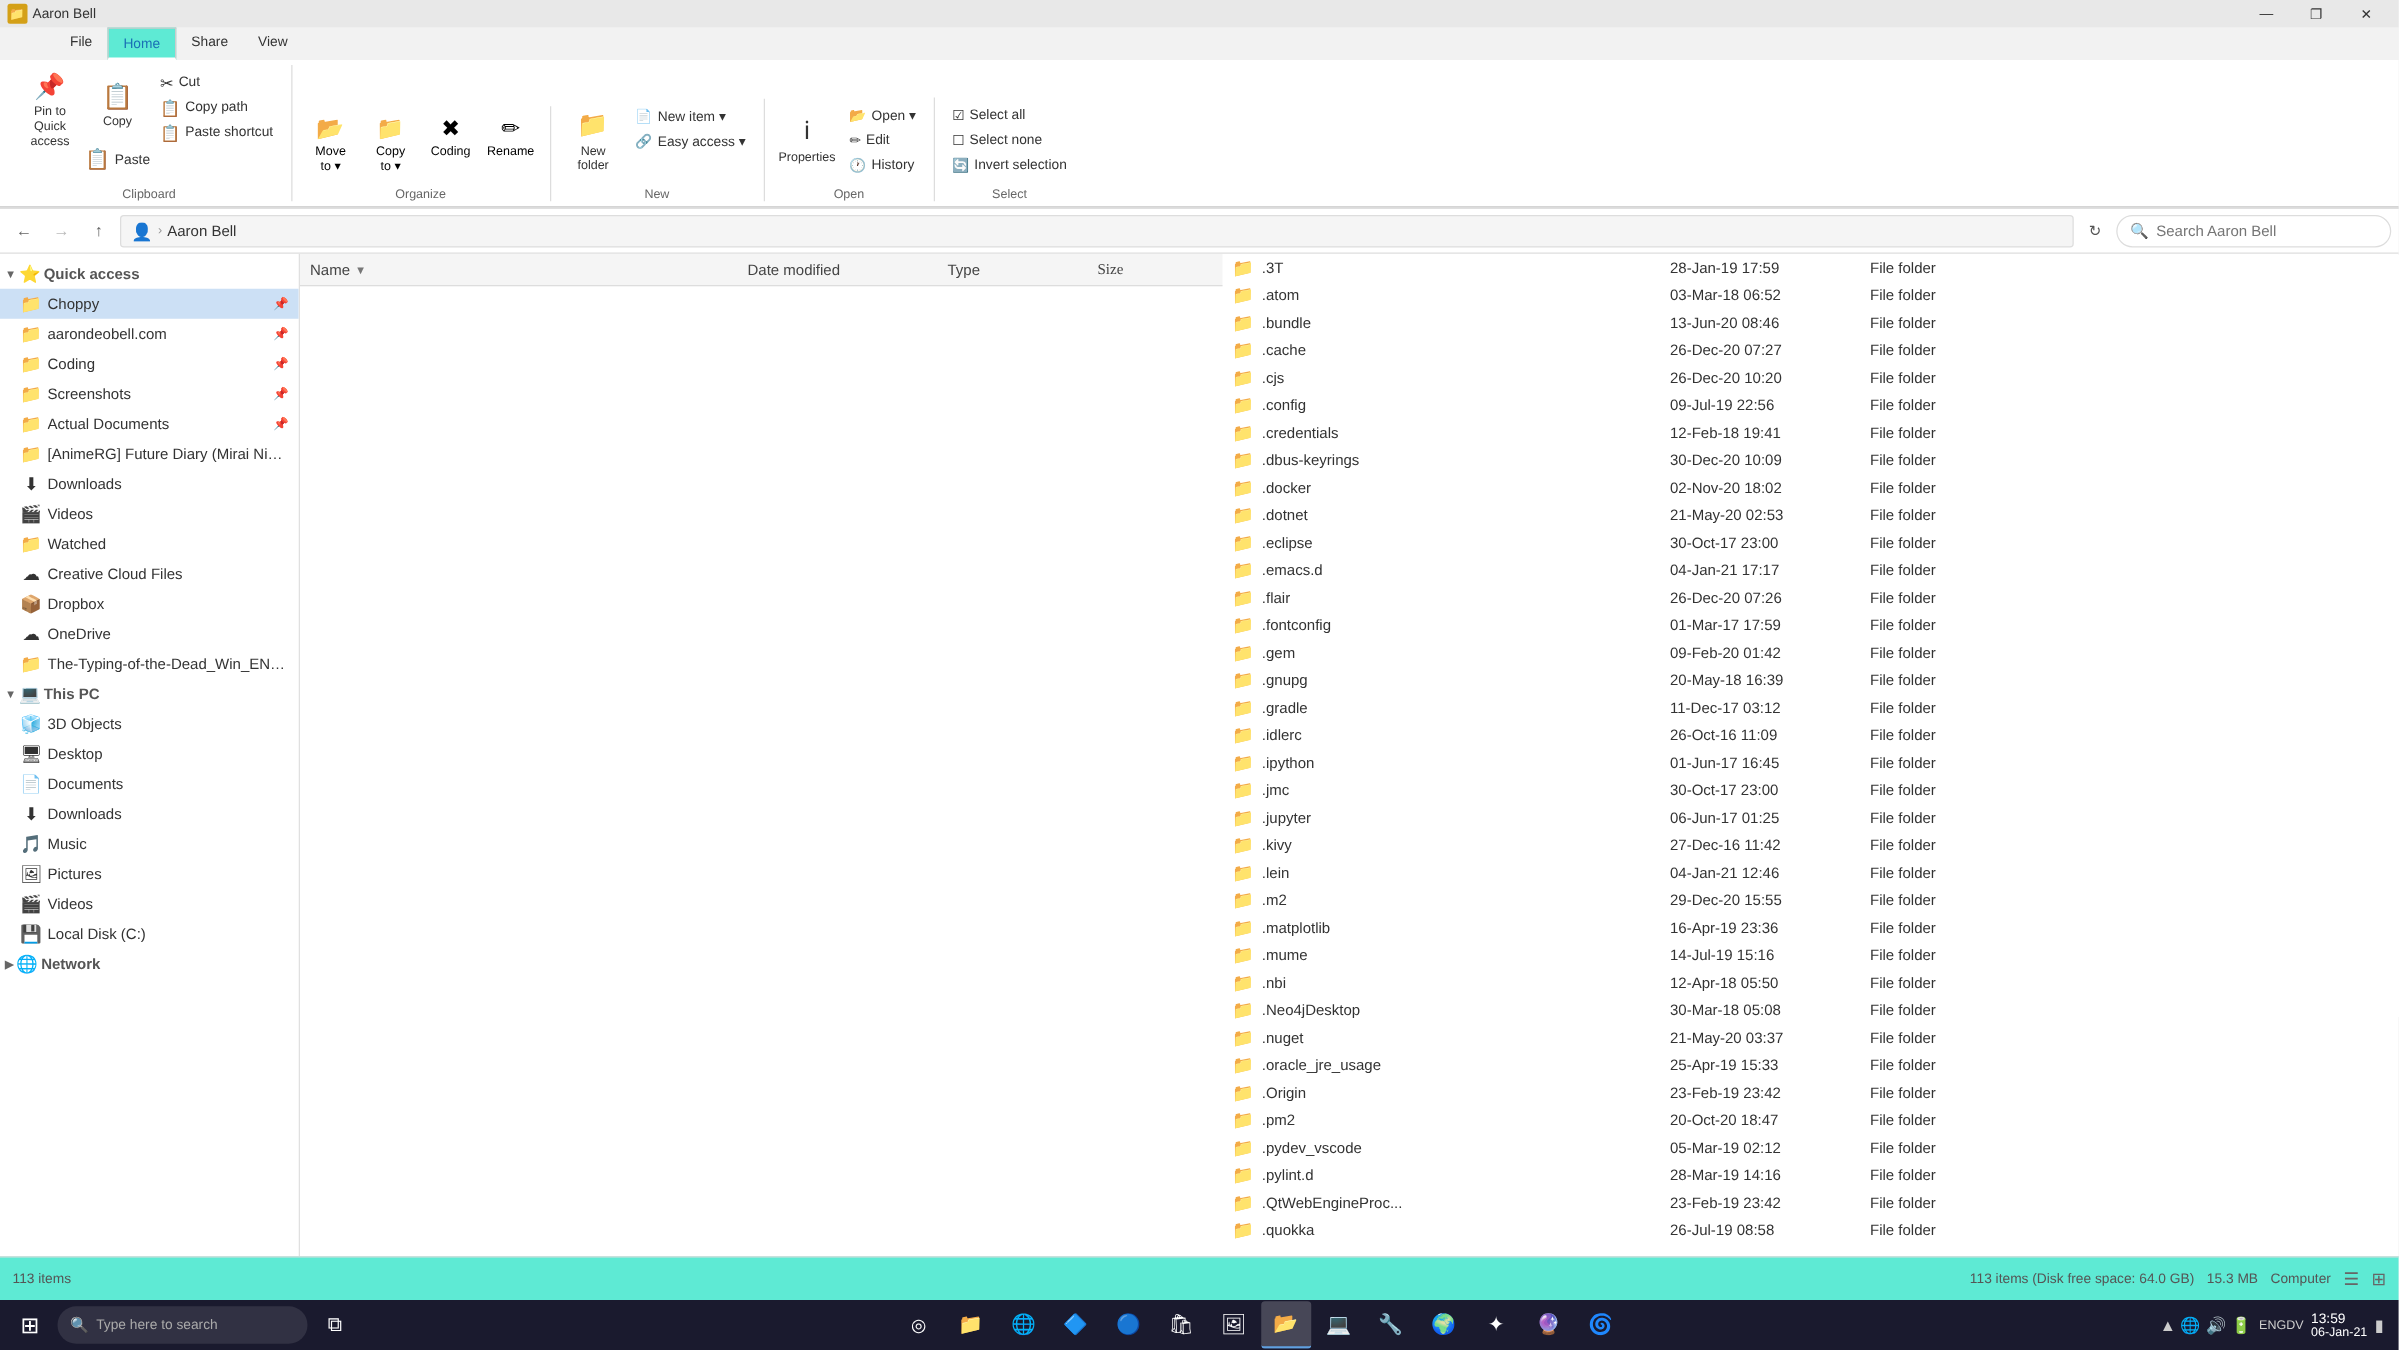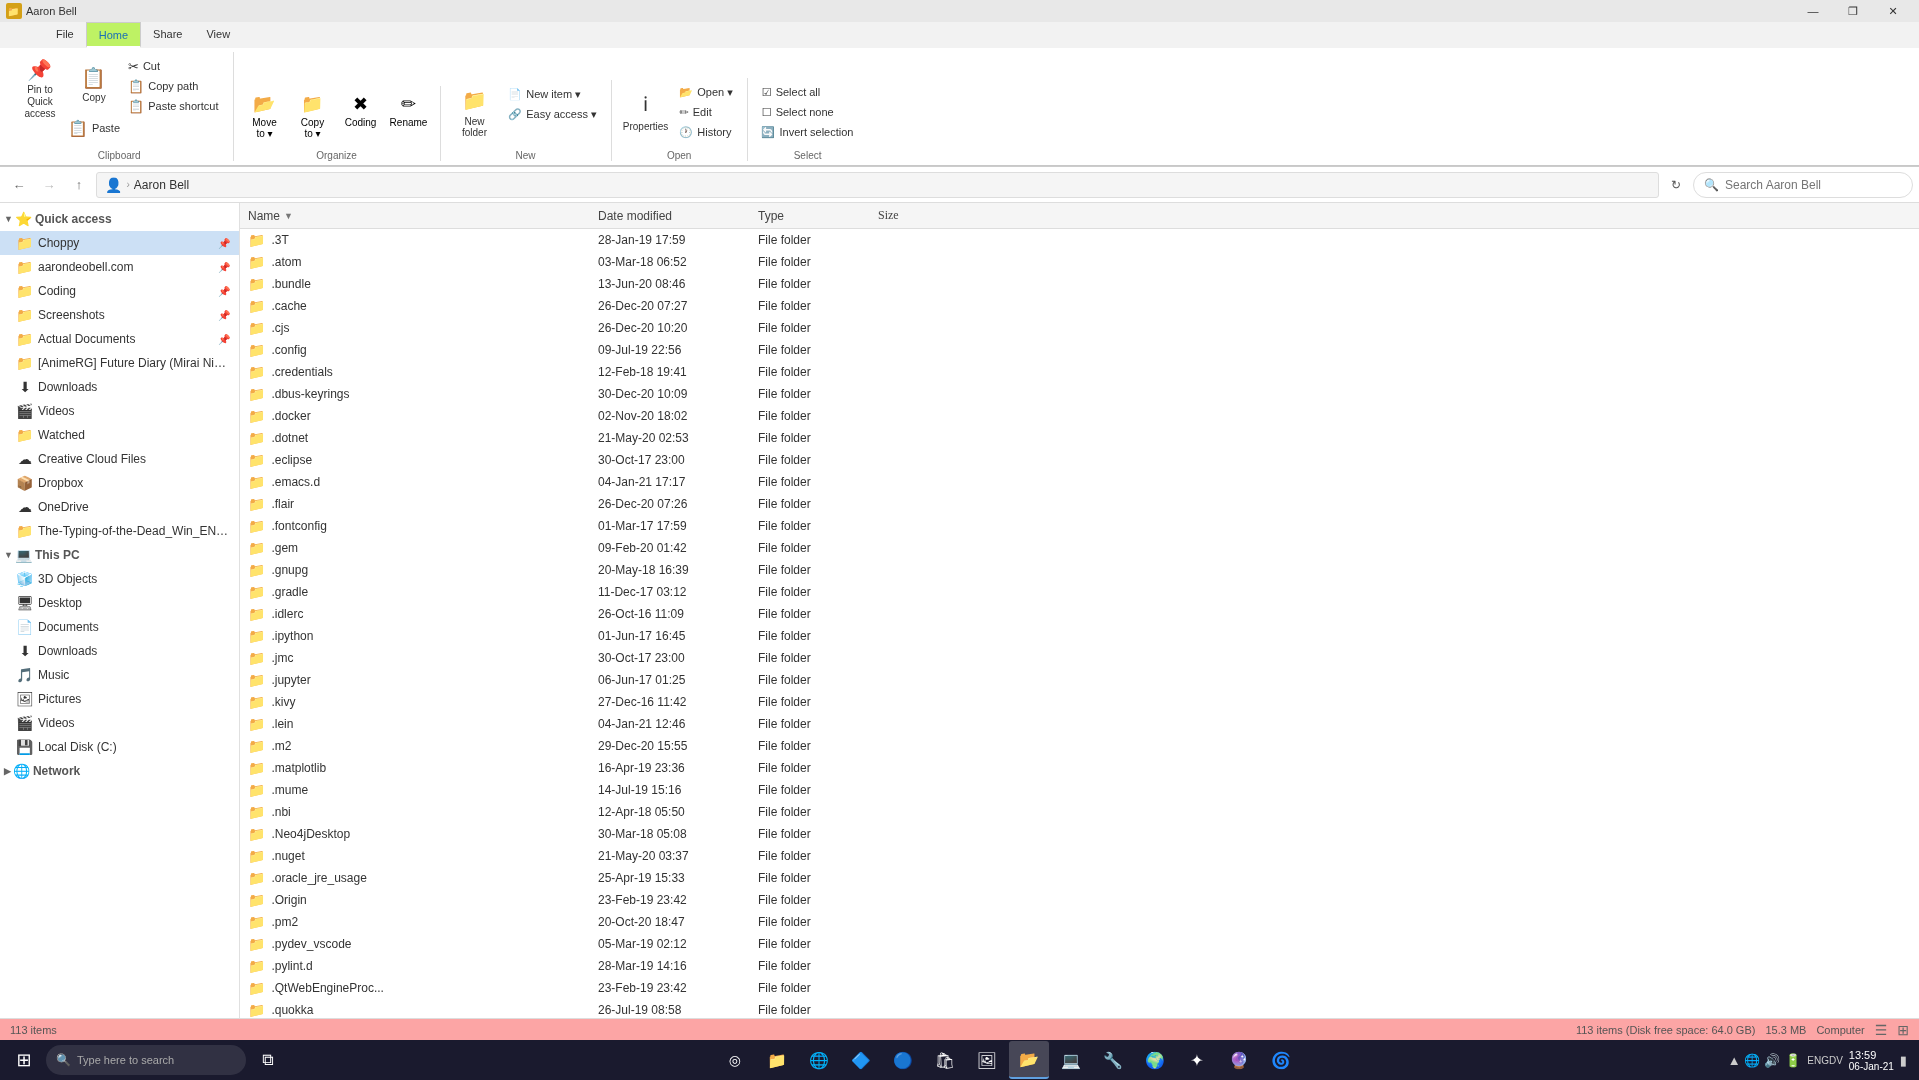--- a/index.html
+++ b/index.html
@@ -10,21 +10,21 @@
     .title-bar-left { display: flex; align-items: center; gap: 4px; }
     .title-bar-icon { width: 16px; height: 16px; background: #d4a017; border-radius: 2px; display: flex; align-items: center; justify-content: center; font-size: 10px; }
     .title-bar-title { font-size: 11px; color: #333; }
     .title-bar-controls { display: flex; gap: 0; }
     .title-bar-btn { width: 40px; height: 22px; display: flex; align-items: center; justify-content: center; font-size: 11px; cursor: pointer; color: #333; }
 
     
     .ribbon { background: #f2f2f2; border-bottom: 1px solid #ccc; }
     .ribbon-tabs { display: flex; height: 26px; margin-left: 44px; }
     .ribbon-tab { padding: 0 12px; height: 26px; display: flex; align-items: center; font-size: 11px; cursor: pointer; color: #333; border-bottom: 2px solid transparent; }
-    .ribbon-tab.active { background: #bef264; border-bottom: 2px solid white; color: #1a6fb5; border-top: 1px solid #ccc; border-left: 1px solid #ccc; border-right: 1px solid #ccc; }
+    .ribbon-tab.active { background: #5eead4; border-bottom: 2px solid white; color: #1a6fb5; border-top: 1px solid #ccc; border-left: 1px solid #ccc; border-right: 1px solid #ccc; }
     .ribbon-content { background: white; border-bottom: 1px solid #c8c8c8; padding: 4px 6px; display: flex; align-items: flex-end; gap: 0; min-height: 80px; }
     .ribbon-group { display: flex; flex-direction: column; align-items: center; padding: 0 8px; border-right: 1px solid #ddd; min-height: 74px; }
     .ribbon-group:last-child { border-right: none; }
     .ribbon-group-label { font-size: 10px; color: #666; margin-top: auto; padding-top: 4px; }
     .ribbon-group-content { display: flex; align-items: flex-start; gap: 2px; flex: 1; padding: 4px 0; }
     .ribbon-btn-large { display: flex; flex-direction: column; align-items: center; justify-content: center; width: 52px; min-height: 58px; cursor: pointer; border-radius: 3px; padding: 4px; font-size: 10px; text-align: center; color: #333; gap: 4px; }
     .ribbon-btn-icon { font-size: 20px; line-height: 1; }
     .ribbon-btn-small { display: flex; flex-direction: row; align-items: center; padding: 2px 6px; cursor: pointer; border-radius: 2px; font-size: 11px; color: #333; gap: 4px; white-space: nowrap; height: 20px; }
     .ribbon-btn-small .icon { font-size: 13px; }
     .ribbon-col { display: flex; flex-direction: column; gap: 0; }
@@ -51,39 +51,39 @@
     .sidebar-item { display: flex; align-items: center; height: 24px; padding: 0 8px; cursor: pointer; gap: 4px; font-size: 12px; color: #333; }
     .sidebar-item.selected { background: #cce0f5; }
     .sidebar-icon { font-size: 14px; width: 18px; text-align: center; flex-shrink: 0; }
     .sidebar-label { flex: 1; overflow: hidden; text-overflow: ellipsis; white-space: nowrap; }
     .sidebar-pin { font-size: 10px; color: #999; margin-left: auto; }
     .sidebar-header { display: flex; align-items: center; height: 24px; padding: 0 4px; cursor: pointer; gap: 2px; font-size: 12px; color: #555; font-weight: 600; }
     .sidebar-chevron { font-size: 9px; color: #666; }
     .sidebar-indent { padding-left: 16px; }
 
     
-    .file-area { flex: 1; display: flex; flex-direction: column; overflow: hidden; background: white; }
+    .file-area { flex: 1; display: flex; flex-direction: row; overflow: hidden; background: white; }
     .file-header { display: flex; align-items: center; height: 26px; background: #f5f5f5; border-bottom: 1px solid #ddd; padding: 0 4px; }
     .file-col-header { font-size: 12px; color: #444; cursor: pointer; display: flex; align-items: center; padding: 0 4px; user-select: none; }
     .col-name { width: 350px; }
     .col-date { width: 160px; }
     .col-type { width: 120px; }
     .col-size { width: 100px; font-family: Liberation Serif, serif; }
     .sort-arrow { font-size: 9px; margin-left: 4px; color: #777; }
     .file-list { flex: 1; overflow-y: auto; }
     .file-row { display: flex; align-items: center; height: 22px; padding: 0 4px; cursor: pointer; }
     .file-cell { overflow: hidden; text-overflow: ellipsis; white-space: nowrap; font-size: 12px; color: #333; padding: 0 4px; display: flex; align-items: center; }
     .file-cell.name { width: 350px; gap: 6px; }
     .file-cell.date { width: 160px; }
     .file-cell.type { width: 120px; }
     .file-cell.size { width: 100px; }
     .folder-icon { font-size: 14px; color: #dcb040; flex-shrink: 0; }
 
     
-    .status-bar { height: 22px; background: #fca5a5; border-top: 1px solid #ddd; display: flex; align-items: center; padding: 4px 10px; gap: 11px; font-size: 11px; color: #555; }
+    .status-bar { height: 22px; background: #5eead4; border-top: 1px solid #ddd; display: flex; align-items: center; padding: 17px 10px; gap: 11px; font-size: 11px; color: #555; }
     .status-right { margin-left: auto; display: flex; align-items: center; gap: 10px; }
     .view-btn { font-size: 14px; cursor: pointer; color: #666; }
 
     
     .taskbar { height: 40px; background: #1a1a2e; display: flex; align-items: center; padding: 0 4px; gap: 2px; flex-shrink: 0; }
     .taskbar-start { width: 40px; height: 38px; display: flex; align-items: center; justify-content: center; cursor: pointer; color: white; font-size: 18px; }
     .taskbar-search { width: 200px; height: 30px; background: rgba(255,255,255,0.1); border-radius: 15px; display: flex; align-items: center; padding: 0 10px; gap: 6px; cursor: pointer; }
     .taskbar-search-icon { color: #aaa; font-size: 12px; }
     .taskbar-search-text { font-size: 11px; color: #aaa; }
     .taskbar-btn { width: 40px; height: 38px; display: flex; align-items: center; justify-content: center; cursor: pointer; color: white; font-size: 16px; border-radius: 3px; }

